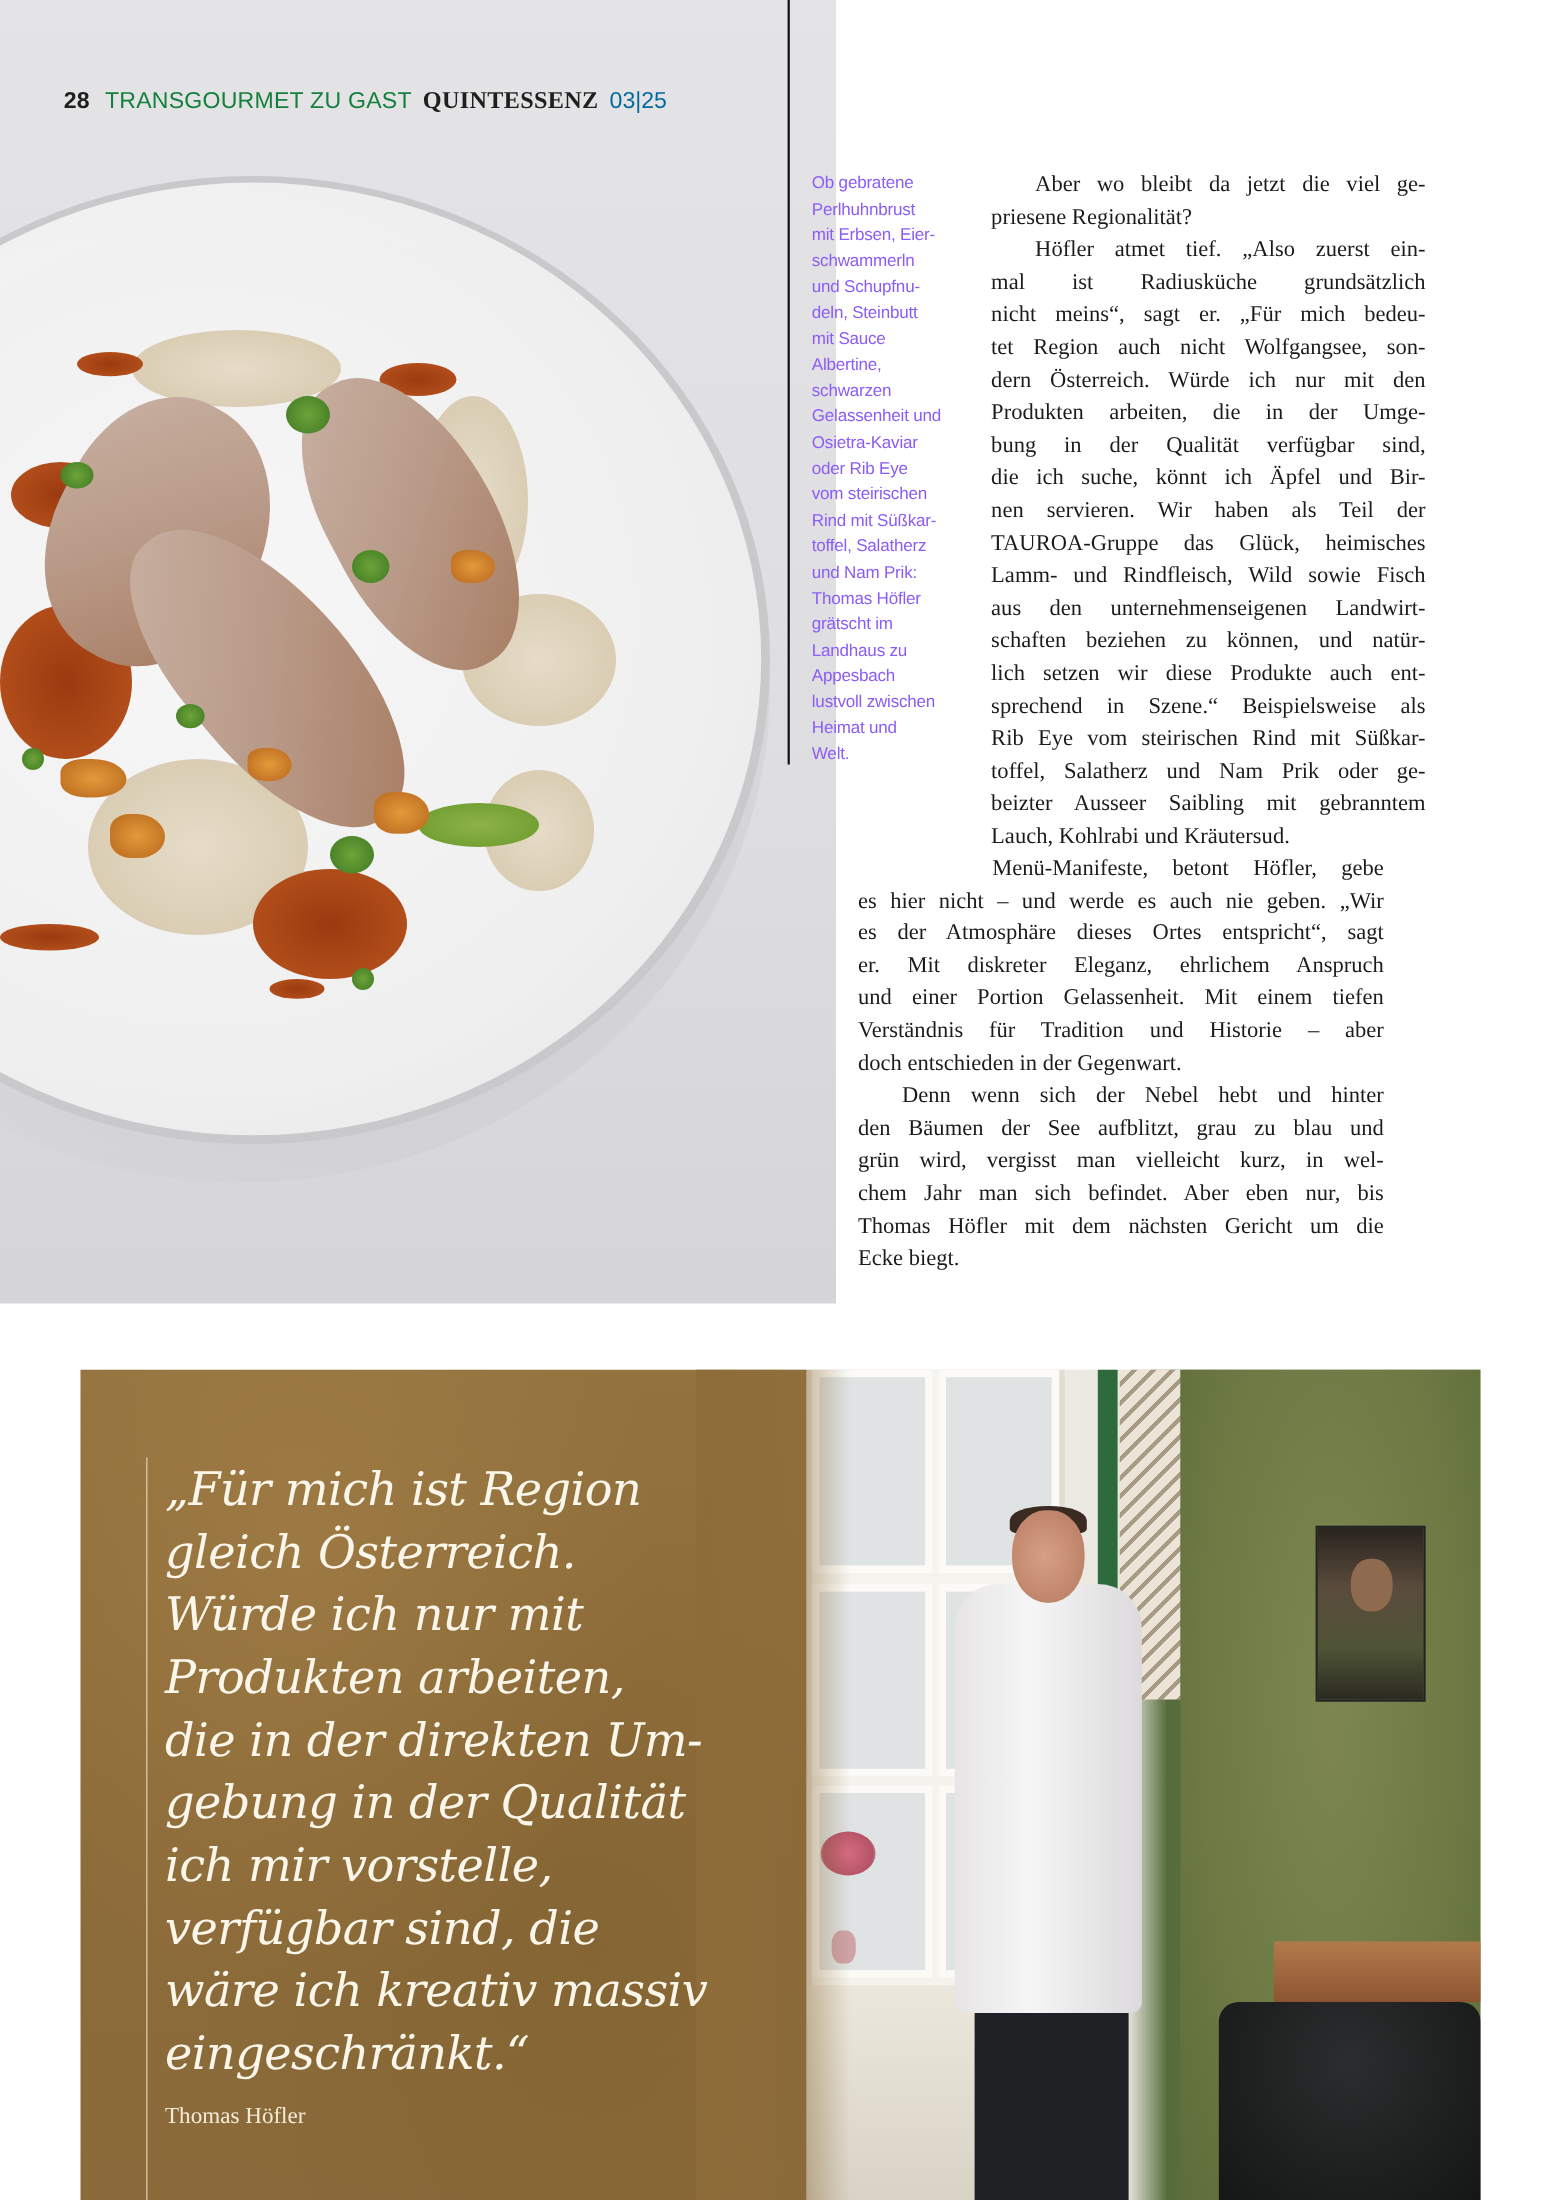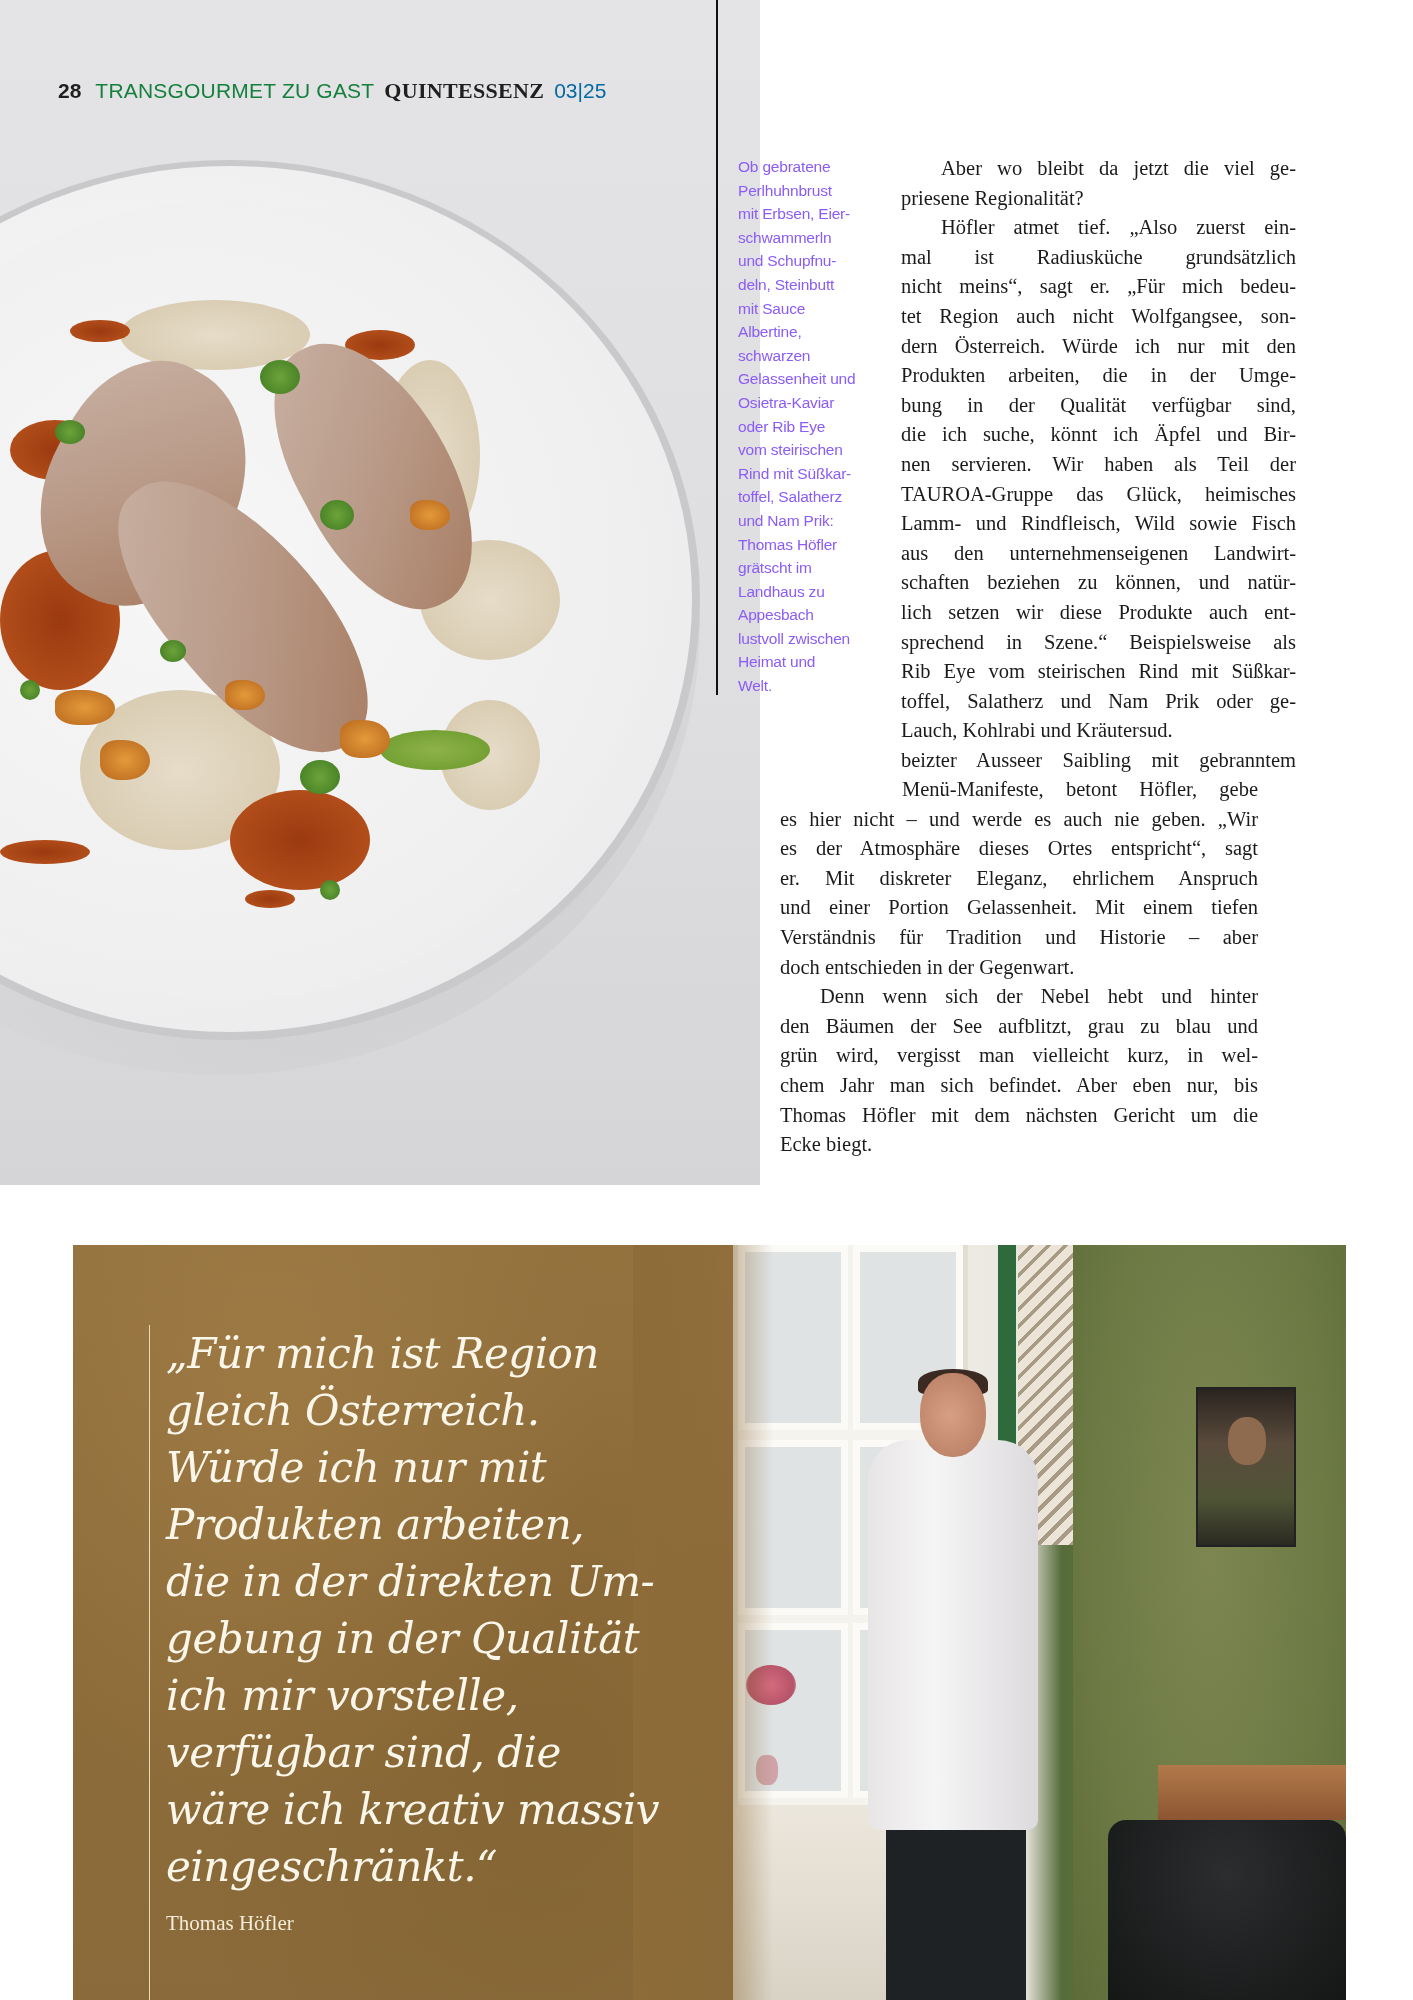--- a/index.html
+++ b/index.html
@@ -117,21 +117,21 @@
     background: linear-gradient(90deg, #e7e5e6 0%, #f6f5f6 40%, #dcdadc 100%); border-radius: 40px 40px 10px 10px;
   }
   .photo .chef-head { position: absolute; left: 192px; top: 128px; width: 66px; height: 84px; border-radius: 46% 46% 48% 48%; background: radial-gradient(ellipse at 45% 50%, #d79f84 0%, #b47a60 100%); }
   .photo .chef-hair { position: absolute; left: 190px; top: 124px; width: 70px; height: 26px; border-radius: 50% 50% 20% 20%; background: #3a2a22; }
   .photo .chef-pants { position: absolute; left: 158px; top: 575px; width: 140px; height: 180px; background: #1f2224; }
   .photo .flowers { position: absolute; left: 18px; top: 420px; width: 50px; height: 40px; border-radius: 50%; background: radial-gradient(circle, #d66b7f 0%, #b55368 70%, rgba(0,0,0,0) 100%); }
   .photo .vase { position: absolute; left: 28px; top: 510px; width: 22px; height: 30px; border-radius: 40%; background: #cfa3a8; }
   .photo .sill { position: absolute; left: 0; top: 560px; width: 290px; height: 195px; background: linear-gradient(180deg, #ece7dc 0%, #d9d3c6 100%); }
 
   .quote-block {
-    position: absolute; left: 76px; top: 80px; width: 540px; z-index: 5;
+    position: absolute; left: 60px; top: 80px; width: 540px; z-index: 5;
     border-left: 1.5px solid #e8dcb8;
     padding-left: 16px; height: 675px;
   }
   .quote-text {
     font-family: "DejaVu Serif", serif; font-style: italic; font-weight: 300;
     font-size: 42px; line-height: 57px; color: #fbf6ea; letter-spacing: -0.5px;
   }
   .quote-text span { display: block; white-space: nowrap; }
   .quote-author {
     margin-top: 16px; font-family: "Liberation Serif", serif; font-size: 21px; color: #f4ecd8;
@@ -229,22 +229,22 @@
     <span class="ln">die ich suche, könnt ich Äpfel und Bir-</span>
     <span class="ln">nen servieren. Wir haben als Teil der</span>
     <span class="ln">TAUROA-Gruppe das Glück, heimisches</span>
     <span class="ln">Lamm- und Rindfleisch, Wild sowie Fisch</span>
     <span class="ln">aus den unternehmenseigenen Landwirt-</span>
     <span class="ln">schaften beziehen zu können, und natür-</span>
     <span class="ln">lich setzen wir diese Produkte auch ent-</span>
     <span class="ln">sprechend in Szene.“ Beispielsweise als</span>
     <span class="ln">Rib Eye vom steirischen Rind mit Süßkar-</span>
     <span class="ln">toffel, Salatherz und Nam Prik oder ge-</span>
+    <span class="ln">beizter Ausseer Saibling mit gebranntem</span>
     <span class="ln last">Lauch, Kohlrabi und Kräutersud.</span>
-    <span class="ln">beizter Ausseer Saibling mit gebranntem</span>
   </div>
 <div class="body-col col-b" id="colB">
     <span class="ln indent-wide">Menü-Manifeste, betont Höfler, gebe</span>
     <span class="ln">es hier nicht – und werde es auch nie geben. „Wir</span>
     <span class="ln">es der Atmosphäre dieses Ortes entspricht“, sagt</span>
     <span class="ln">er. Mit diskreter Eleganz, ehrlichem Anspruch</span>
     <span class="ln">und einer Portion Gelassenheit. Mit einem tiefen</span>
     <span class="ln">Verständnis für Tradition und Historie – aber</span>
     <span class="ln last">doch entschieden in der Gegenwart.</span>
     <span class="ln indent">Denn wenn sich der Nebel hebt und hinter</span>

